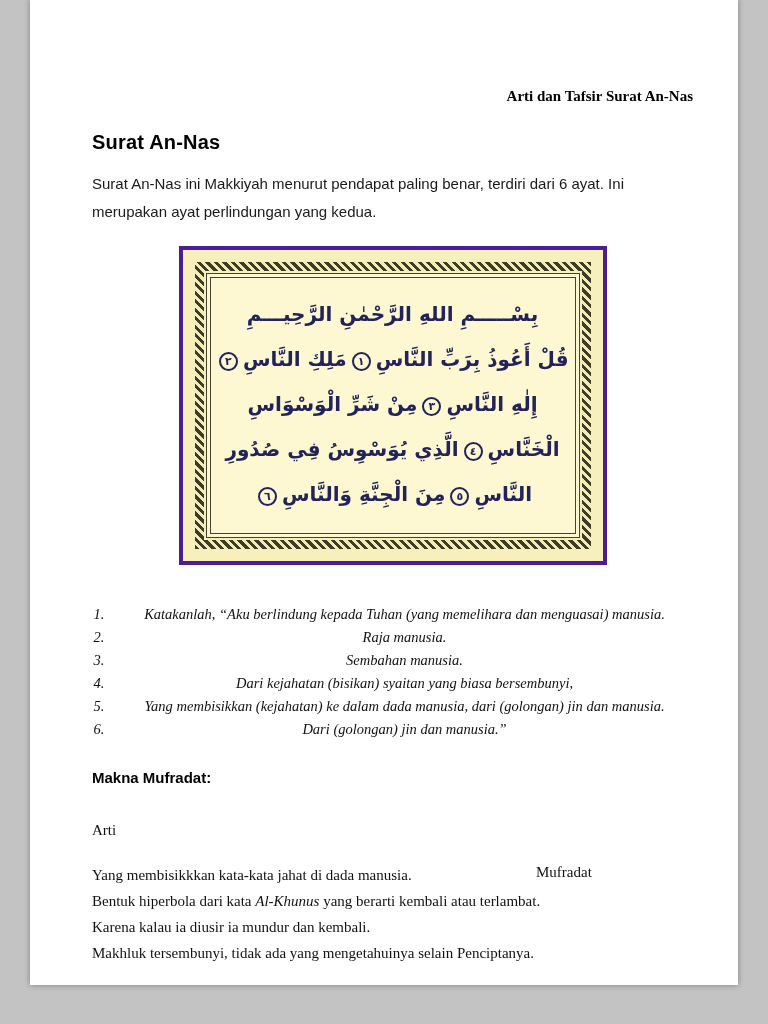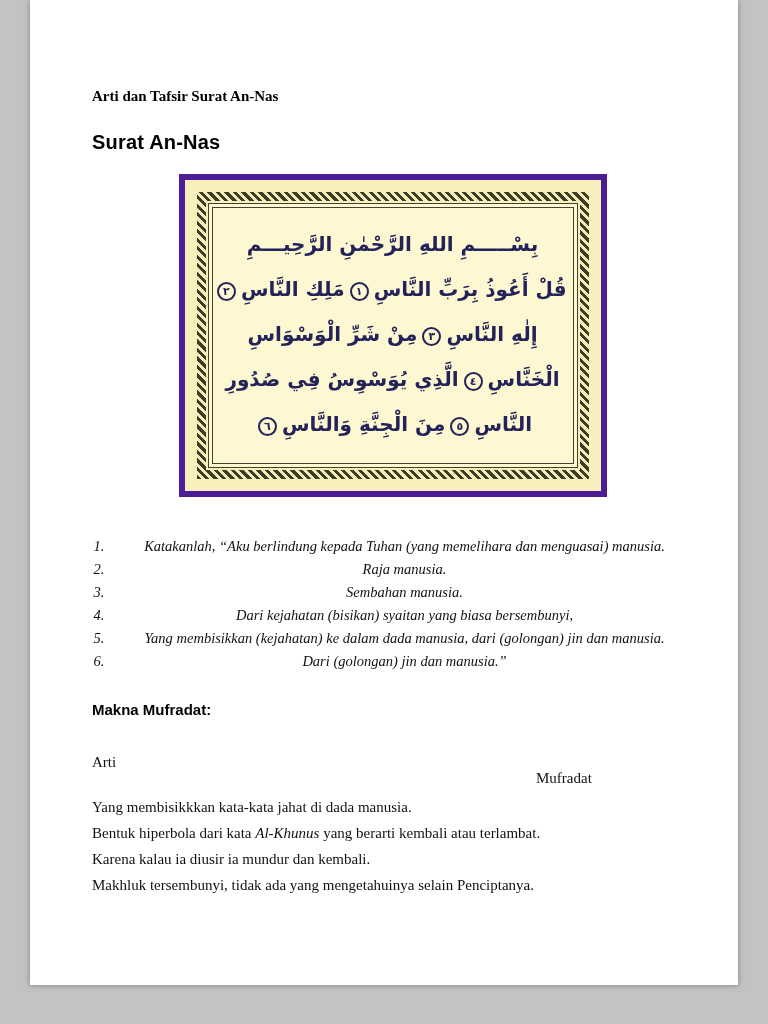--- a/index.html
+++ b/index.html
@@ -6,30 +6,30 @@
   html,body { width:768px; height:1024px; overflow:hidden; }
   body { background:#c3c3c3; font-family:"Liberation Sans",sans-serif; color:#111; }
 
   .page {
     width:708px; height:985px; margin:0 auto; background:#ffffff;
     padding:88px 45px 0 62px; position:relative;
     box-shadow:0 0 6px rgba(0,0,0,.35);
   }
 
   .header-title {
-    text-align:left; font-family:"Liberation Serif",serif;
+    text-align:right; font-family:"Liberation Serif",serif;
     font-weight:bold; font-size:15px; color:#000;
   }
   .page-title { margin-top:26px; font-size:20px; font-weight:bold; color:#000000; letter-spacing:.2px; }
   .intro { margin-top:16px; font-size:15px; line-height:28px; max-width:600px; color:#1a1a1a; }
 
   
   .quran-frame {
     width:428px; margin:20px auto 0;
-    border:6px solid #4c1d95; background:#f7f0bc; padding:12px;
+    border:4px solid #4c1d95; background:#f7f0bc; padding:12px;
   }
   .quran-band {
     border:9px solid #3c3c28;
     border-image: repeating-linear-gradient(45deg,#3c3c28 0 3px,#f3ecb4 3px 6px) 9;
     padding:2px;
   }
   .quran-inner {
     border:1px solid #44442e;
     box-shadow: inset 0 0 0 3px #fdf8d2, inset 0 0 0 4px #44442e;
     background:#fdf8d2;
@@ -57,40 +57,41 @@
   }
   .translation li { margin-bottom:8px; padding-left:8px; line-height:15px; }
 
   
   .muf-heading { margin-top:32px; font-size:15px; font-weight:bold; color:#000; }
   .muf {
     position:relative; margin-top:34px;
     font-family:"Liberation Serif",serif; font-size:15px; color:#111;
   }
   .muf-left { width:455px; }
-  .muf-col-header { line-height:20px; }
+  .muf-col-header { line-height:20px;margin-top:26px; }
   .muf-left .muf-col-header { margin-bottom:22px; }
   .muf-left p { line-height:26px; }
   .muf-right { position:absolute; top:16px; left:444px; width:80px; }
   .muf-terms {
     margin-top:46px; direction:rtl; text-align:right;
     font-family:"DejaVu Sans",sans-serif; font-size:13px; color:#000;
   }
   .muf-terms div { line-height:27px; white-space:nowrap; }
   .it { font-style:italic; }
 </style>
 </head>
 <body>
 
 <div class="page">
 
   <div class="header-title">Arti dan Tafsir Surat An-Nas</div>
 
   <h1 class="page-title">Surat An-Nas</h1>
 
+  <p class="intro">Surat An-Nas ini Makkiyah menurut pendapat paling benar, terdiri dari 6 ayat. Ini merupakan ayat perlindungan yang kedua.</p>
 
   <div class="quran-frame">
     <div class="quran-band">
       <div class="quran-inner">
           <div class="quran-line"><span>بِسْـــــمِ اللهِ الرَّحْمٰنِ الرَّحِيـــمِ</span></div>
           <div class="quran-line"><span>قُلْ أَعُوذُ بِرَبِّ النَّاسِ</span><span class="ayah-num">١</span><span>مَلِكِ النَّاسِ</span><span class="ayah-num">٢</span></div>
           <div class="quran-line"><span>إِلٰهِ النَّاسِ</span><span class="ayah-num">٣</span><span>مِنْ شَرِّ الْوَسْوَاسِ</span></div>
           <div class="quran-line"><span>الْخَنَّاسِ</span><span class="ayah-num">٤</span><span>الَّذِي يُوَسْوِسُ فِي صُدُورِ</span></div>
           <div class="quran-line"><span>النَّاسِ</span><span class="ayah-num">٥</span><span>مِنَ الْجِنَّةِ وَالنَّاسِ</span><span class="ayah-num">٦</span></div>
         </div>

